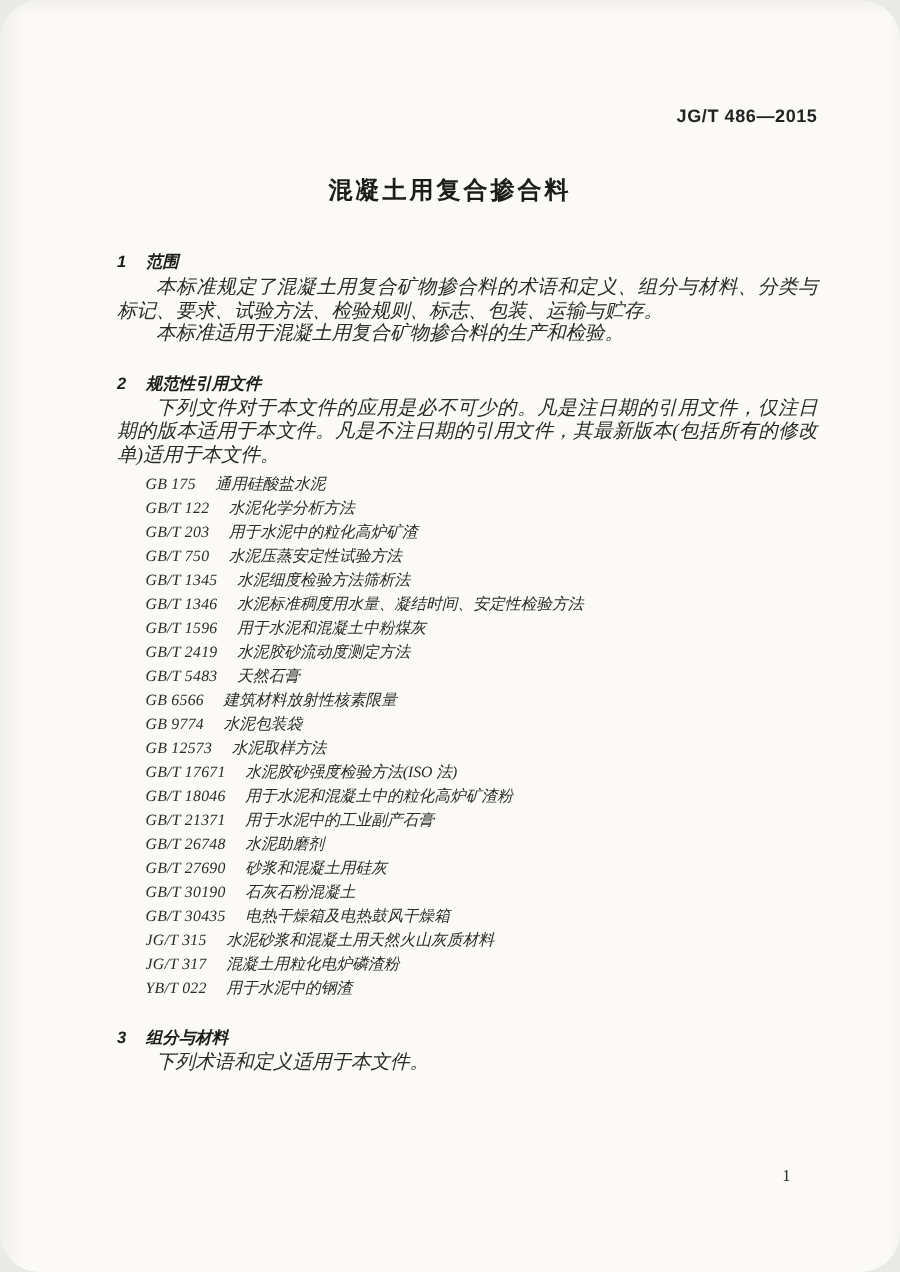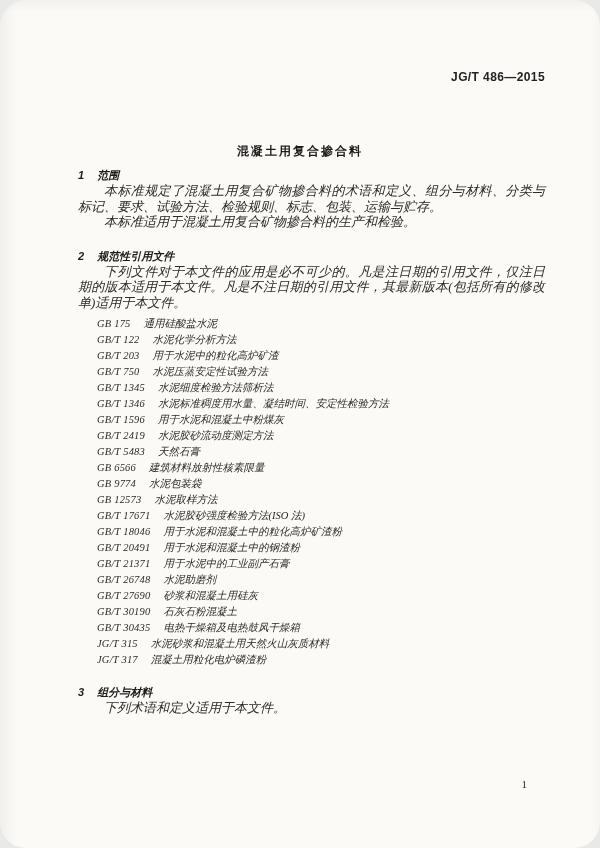--- a/index.html
+++ b/index.html
@@ -34,25 +34,24 @@
     color: #222;
   }
   .doc-title {
     position: absolute;
     top: 117px;
     left: 0;
     width: 100%;
     text-align: center;
     font-family: "Liberation Sans", "DejaVu Sans", sans-serif;
     font-weight: bold;
-    font-size: 12px;
+    font-size: 16px;
     letter-spacing: 2px;
     line-height: 21px;
     color: #1c1c1a;
-    margin-top: 24px;
   }
   .content {
     position: absolute;
     left: 78px;
     top: 168px;
     width: 467px;
     font-style: italic;
   }
   .section-heading {
     font-family: "Liberation Sans", "DejaVu Sans", sans-serif;
@@ -159,42 +158,42 @@
         <div class="ref-item">
         <span class="ref-code">GB 12573</span><span class="ref-title">水泥取样方法</span>
       </div>
         <div class="ref-item">
         <span class="ref-code">GB/T 17671</span><span class="ref-title">水泥胶砂强度检验方法(ISO 法)</span>
       </div>
         <div class="ref-item">
         <span class="ref-code">GB/T 18046</span><span class="ref-title">用于水泥和混凝土中的粒化高炉矿渣粉</span>
       </div>
         <div class="ref-item">
-        <span class="ref-code">GB/T 20491</span><span class="ref-title">用于水泥和混凝土中的钢渣粉</span>
-      </div>
-        <div class="ref-item">
         <span class="ref-code">GB/T 21371</span><span class="ref-title">用于水泥中的工业副产石膏</span>
       </div>
         <div class="ref-item">
         <span class="ref-code">GB/T 26748</span><span class="ref-title">水泥助磨剂</span>
       </div>
         <div class="ref-item">
         <span class="ref-code">GB/T 27690</span><span class="ref-title">砂浆和混凝土用硅灰</span>
       </div>
         <div class="ref-item">
         <span class="ref-code">GB/T 30190</span><span class="ref-title">石灰石粉混凝土</span>
       </div>
         <div class="ref-item">
         <span class="ref-code">GB/T 30435</span><span class="ref-title">电热干燥箱及电热鼓风干燥箱</span>
       </div>
         <div class="ref-item">
         <span class="ref-code">JG/T 315</span><span class="ref-title">水泥砂浆和混凝土用天然火山灰质材料</span>
       </div>
         <div class="ref-item">
         <span class="ref-code">JG/T 317</span><span class="ref-title">混凝土用粒化电炉磷渣粉</span>
+      </div>
+        <div class="ref-item">
+        <span class="ref-code">YB/T 022</span><span class="ref-title">用于水泥中的钢渣</span>
       </div>
       </div>
 
     <h2 class="section-heading h-sec3">
       <span class="sec-num">3</span><span>组分与材料</span>
     </h2>
     <p class="body-para pg-3">下列术语和定义适用于本文件。</p>
 
   </div>
 

